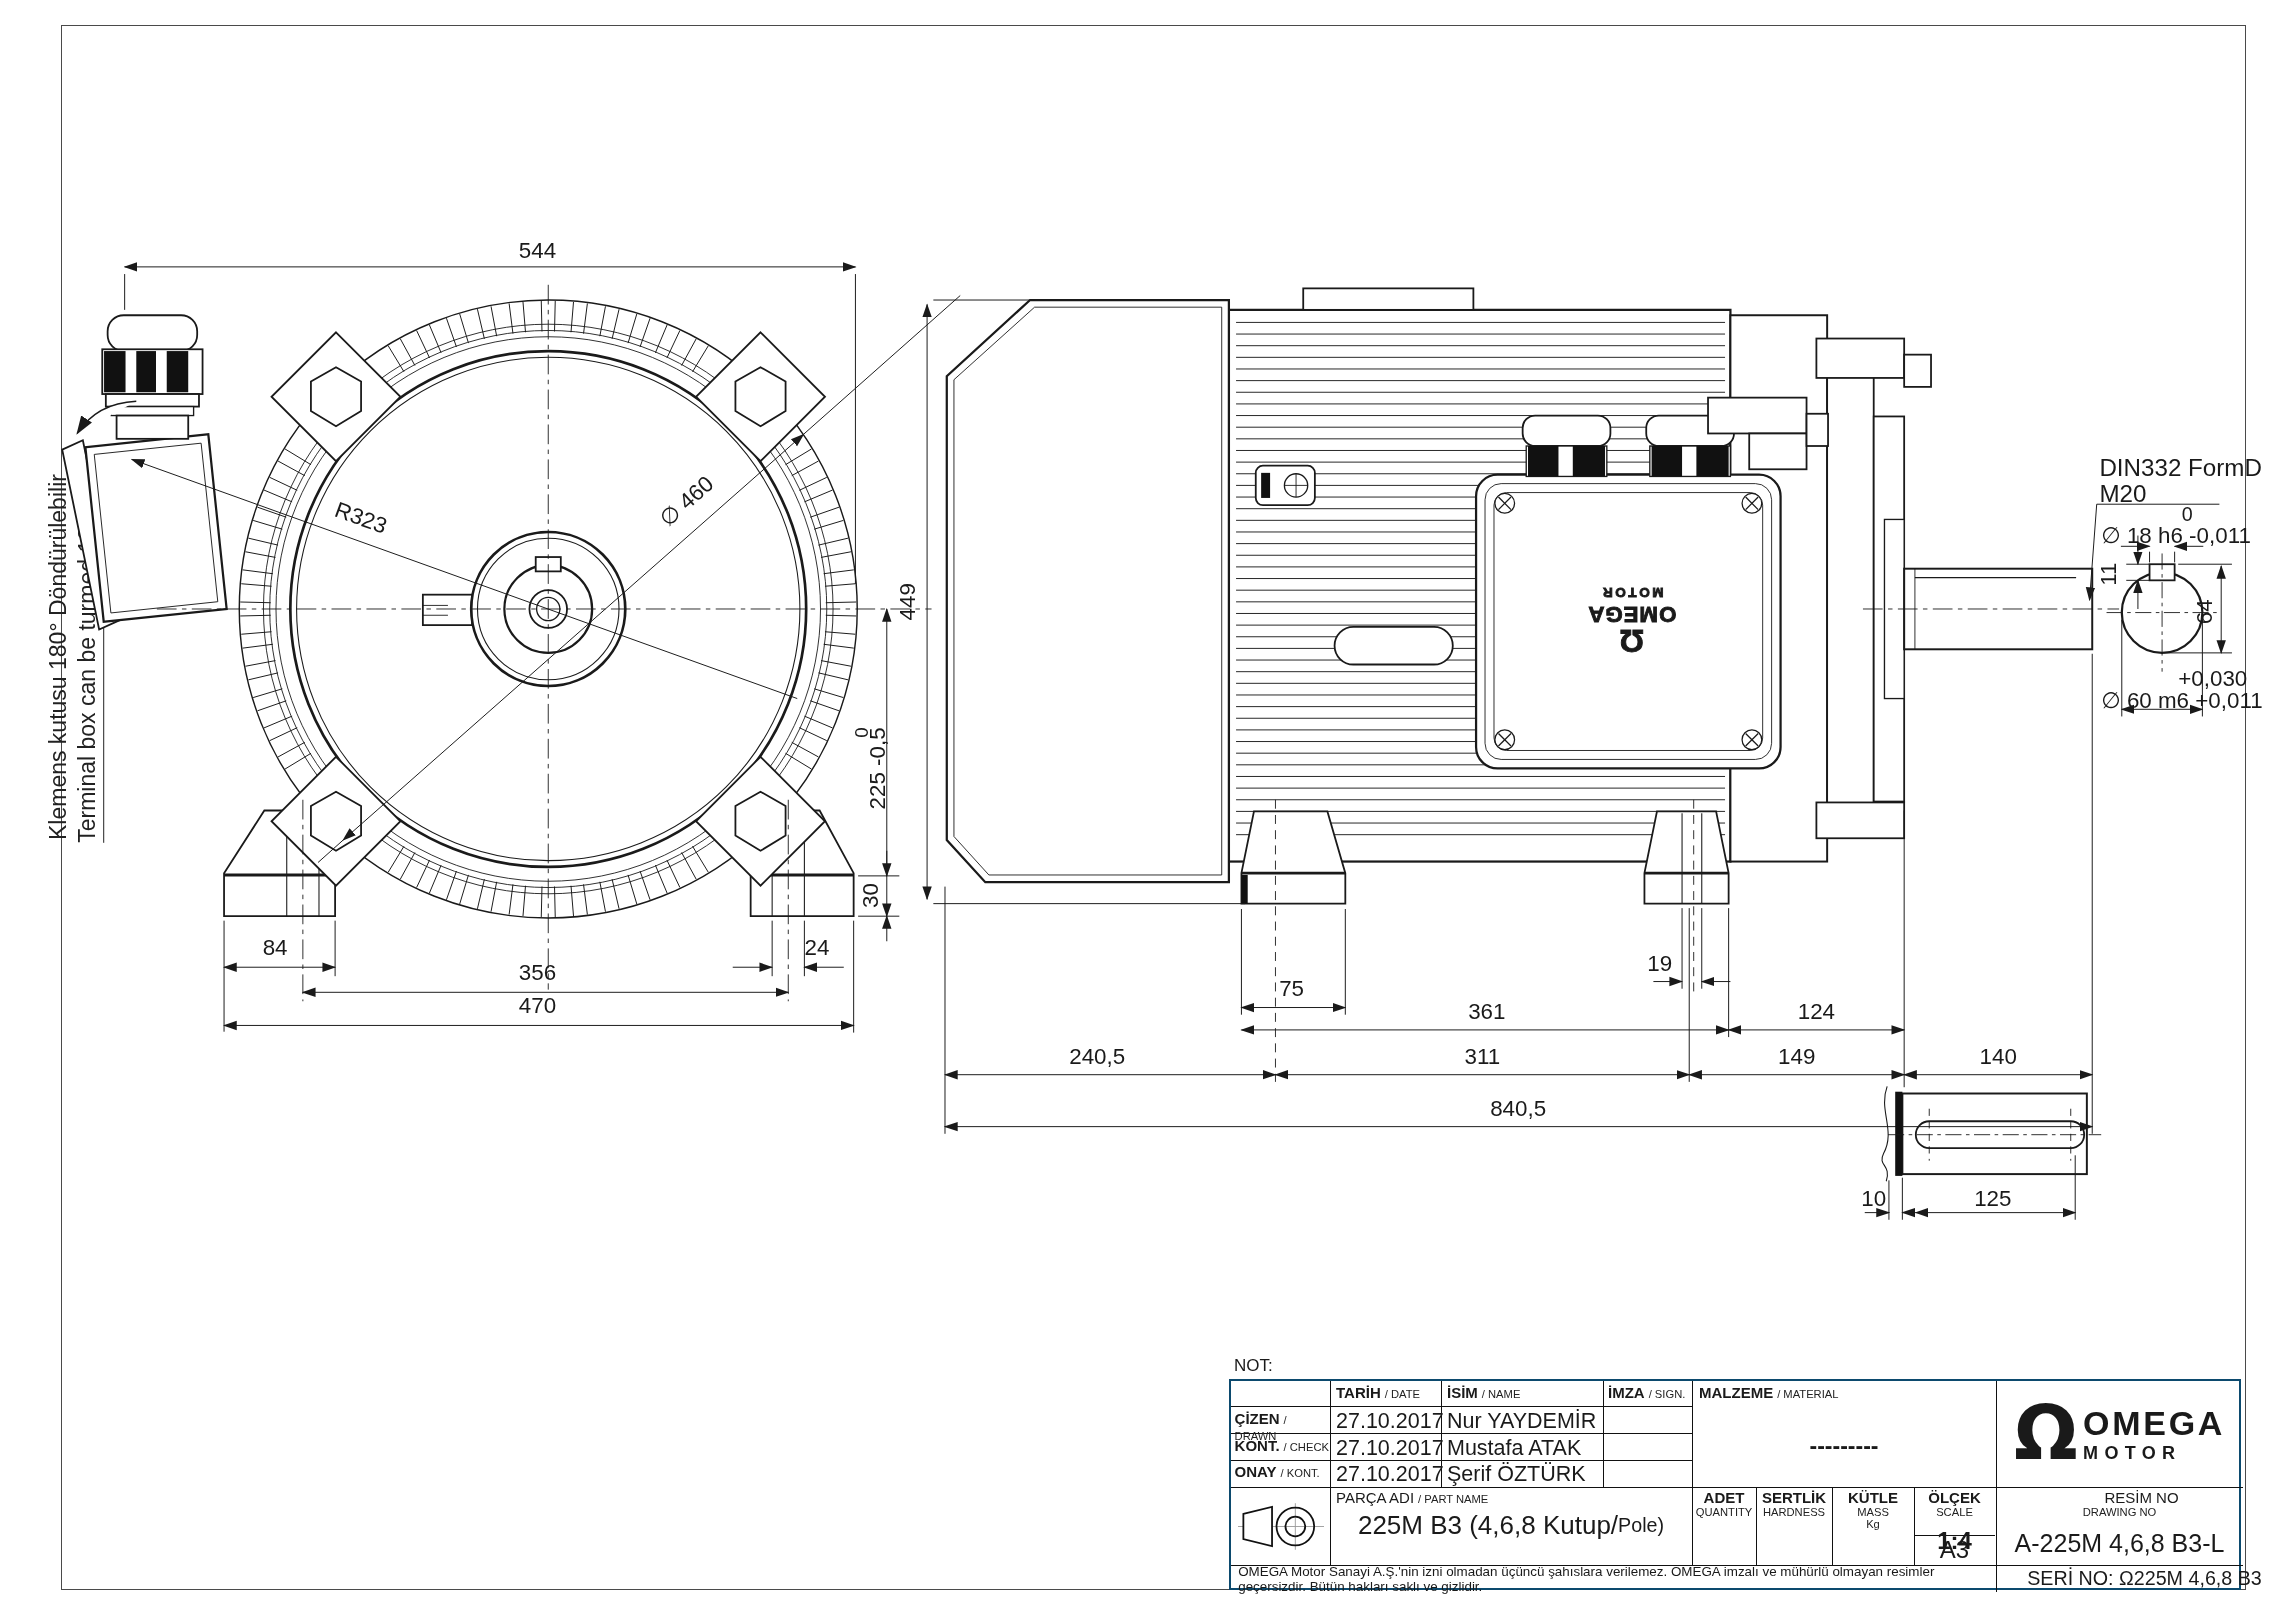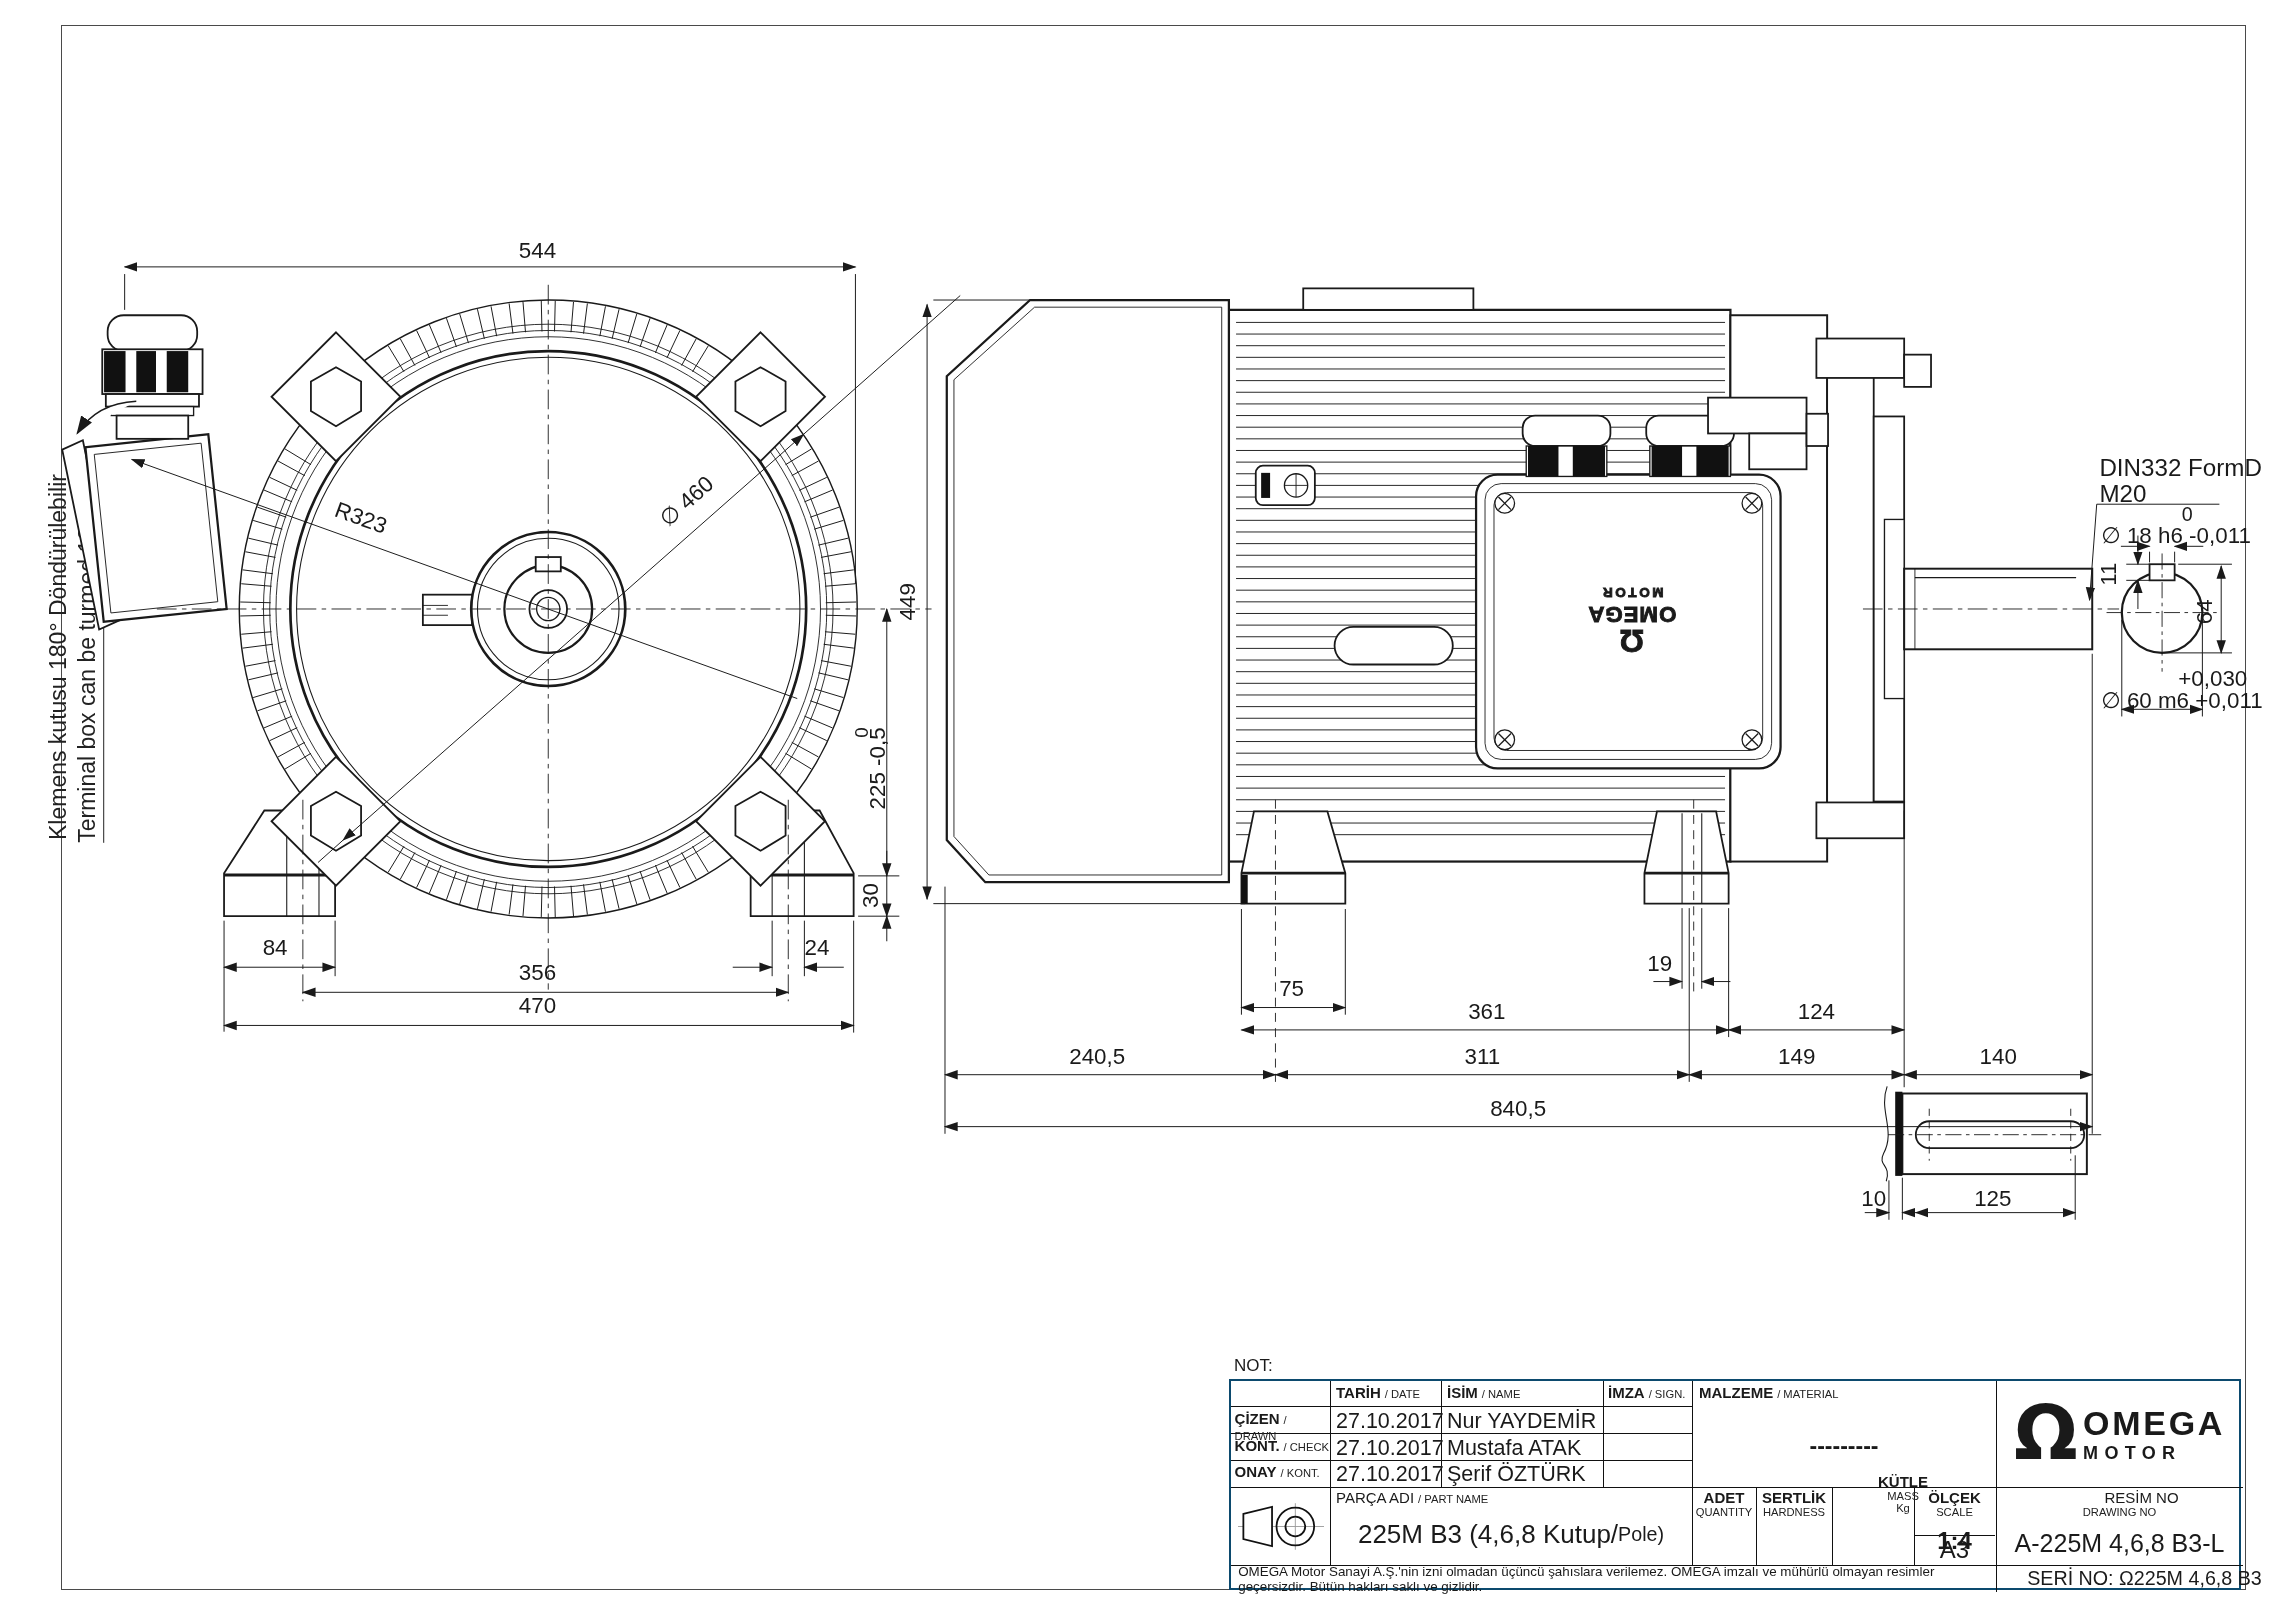--- a/index.html
+++ b/index.html
@@ -526,33 +526,33 @@
   <div class="cell cent" style="left:0;top:106px;width:99px;height:79px;">
     <svg width="86" height="47" viewBox="0 0 96 52">
       <line x1="0" y1="26" x2="96" y2="26" stroke="#999" stroke-width="1"></line>
       <line x1="64" y1="0" x2="64" y2="52" stroke="#999" stroke-width="1"></line>
       <path d="M6,12 L38,4 L38,48 L6,40 Z" fill="#fff" stroke="#111" stroke-width="2"></path>
       <circle cx="64" cy="26" r="21" fill="none" stroke="#111" stroke-width="2"></circle>
       <circle cx="64" cy="26" r="11" fill="none" stroke="#111" stroke-width="2"></circle>
     </svg>
   </div>
   <div class="cell" style="left:105px;top:108px;width:353px;height:21.5px;"><span class="lab" style="font-weight:normal;font-size:15px;">PARÇA ADI</span> <span class="sub">/ PART NAME</span></div>
-  <div class="cell cent" style="left:99px;top:127px;width:362px;height:52px;">
+  <div class="cell cent" style="left:99px;top:118px;width:362px;height:52px;">
       <span class="pname">225M B3 (4,6,8 Kutup/</span>
       <span class="pname-s">Pole)</span>
     </div>
   <div class="cell" style="left:461px;top:108px;width:64px;height:76px;text-align:center;">
       <div class="lab">ADET</div>
       <div class="sub">QUANTITY</div>
     </div>
   <div class="cell" style="left:525px;top:108px;width:76px;height:76px;text-align:center;">
       <div class="lab">SERTLİK</div>
       <div class="sub">HARDNESS</div>
     </div>
-  <div class="cell" style="left:601px;top:92px;width:82px;height:76px;text-align:center;margin-left:30px;">
+  <div class="cell" style="left:601px;top:108px;width:82px;height:76px;text-align:center;">
       <div class="lab">KÜTLE</div>
       <div class="sub">MASS</div>
       <div class="sub">Kg</div>
     </div>
   <div class="cell" style="left:683px;top:108px;width:81px;height:46px;text-align:center;">
       <div class="lab">ÖLÇEK</div>
       <div class="sub">SCALE</div>
       <div style="font-size:24px;margin-top:9px;font-weight:bold;">1:4</div>
     </div>
   <div class="cell cent" style="left:683px;top:154px;width:81px;height:30px;font-size:24px;">A3</div>

